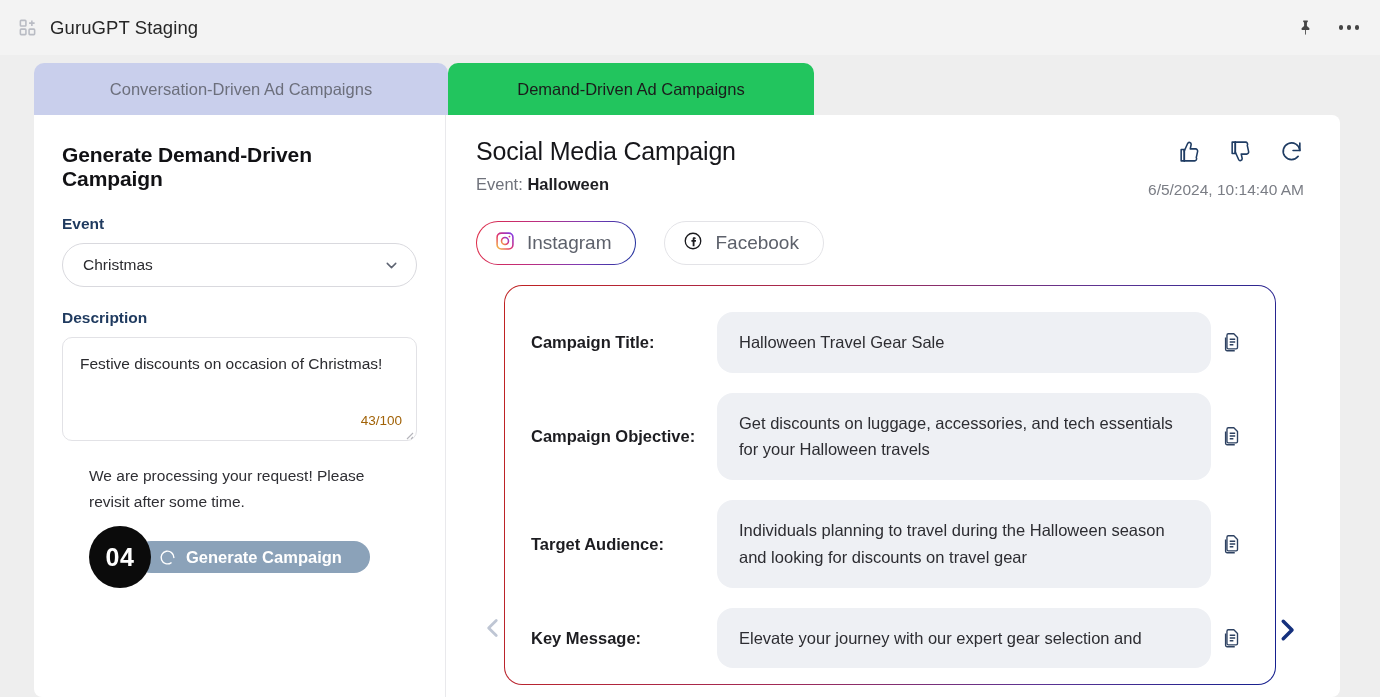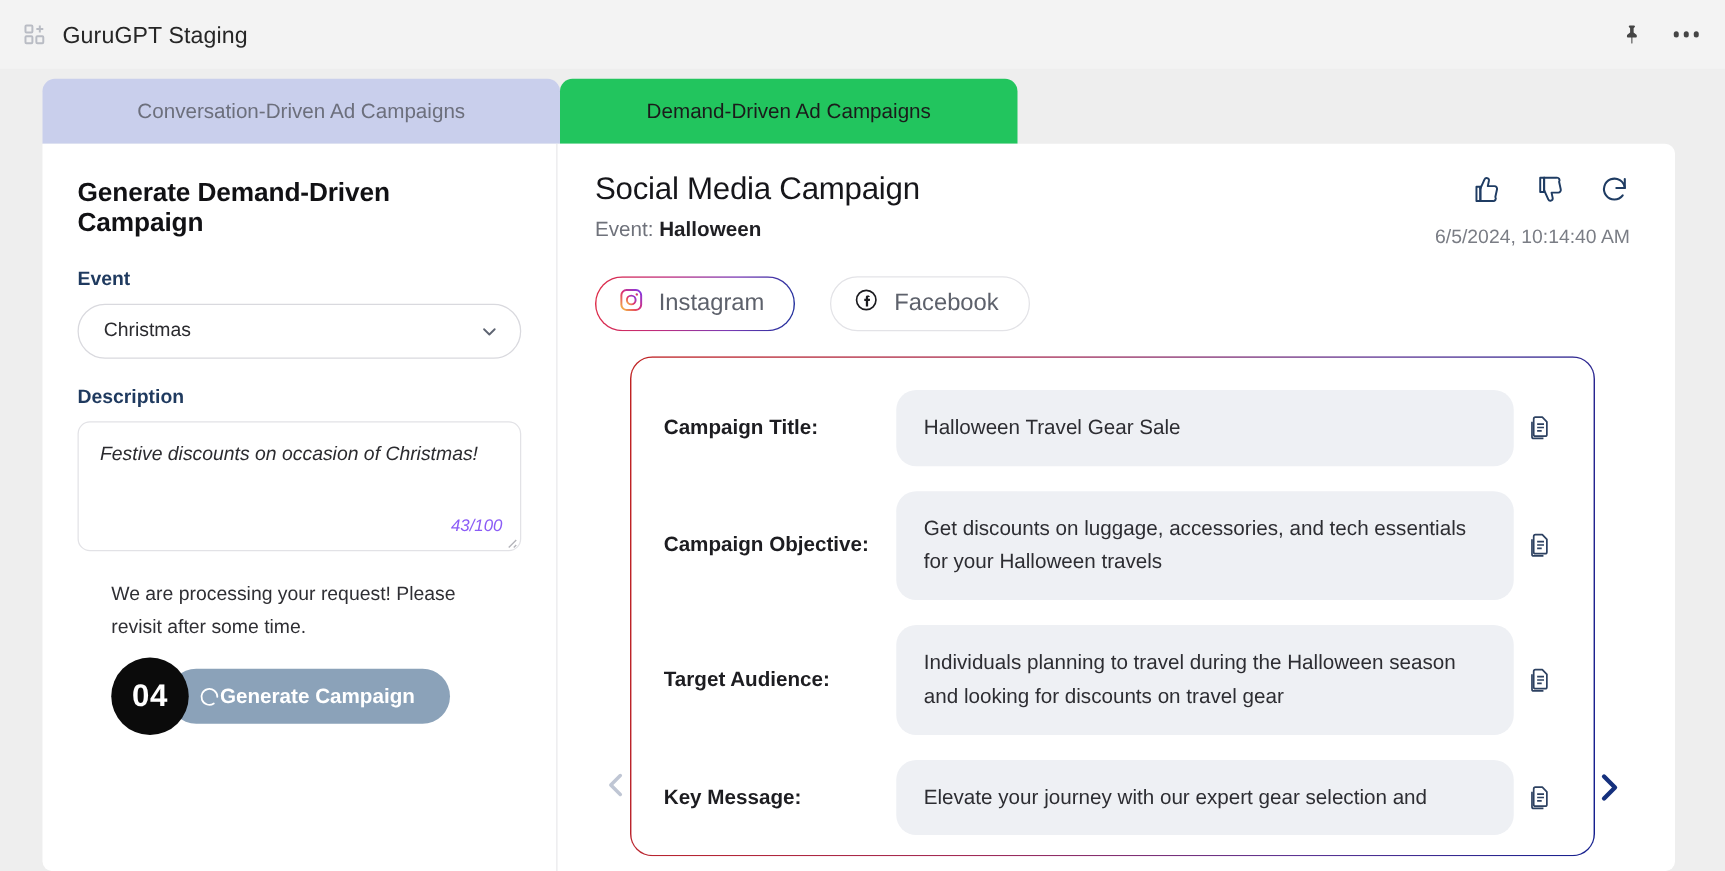--- a/index.html
+++ b/index.html
@@ -133,34 +133,33 @@
 
   .textarea-box {
     position: relative;
     border: 1px solid #e2e2e6;
     border-radius: 10px;
     height: 104px;
     padding: 13px 16px 0 17px;
     background: #fff;
     cursor: text;
     margin-bottom: 22px;
-    font-style: italic;
   }
   .textarea-text {
     font-size: 15.5px;
     color: #2b2b2f;
     line-height: 1.72;
     white-space: pre-wrap;
   }
   .char-count {
     position: absolute;
     right: 14px;
     bottom: 12px;
     font-size: 13.5px;
-    color: #8b5cf6;
+    color: #a16207;
   }
   .resize-grip {
     position: absolute;
     right: 2px; bottom: 2px;
     width: 12px; height: 12px;
     color: #b5b5bb;
   }
 
   .status-msg {
     font-size: 15.5px;
@@ -183,30 +182,31 @@
     display: flex;
     align-items: center;
     justify-content: center;
     font-size: 25px;
     font-weight: 700;
     letter-spacing: 0.5px;
     flex: 0 0 auto;
     z-index: 2;
   }
   .generate-btn {
-    height: 44px;
+    height: 32px;
     margin-left: -16px;
     padding: 0 28px 0 24px;
     border-radius: 24px;
     background: #8ba2b9;
     color: #ffffff;
     font-size: 16.5px;
     font-weight: 700;
     display: flex;
     align-items: center;
+    gap: 10px;
     cursor: not-allowed;
     border: none;
     font-family: inherit;
   }
   .spinner { display: flex; color: #fff; }
 
   
   .right-panel {
     flex: 1 1 auto;
     position: relative;

